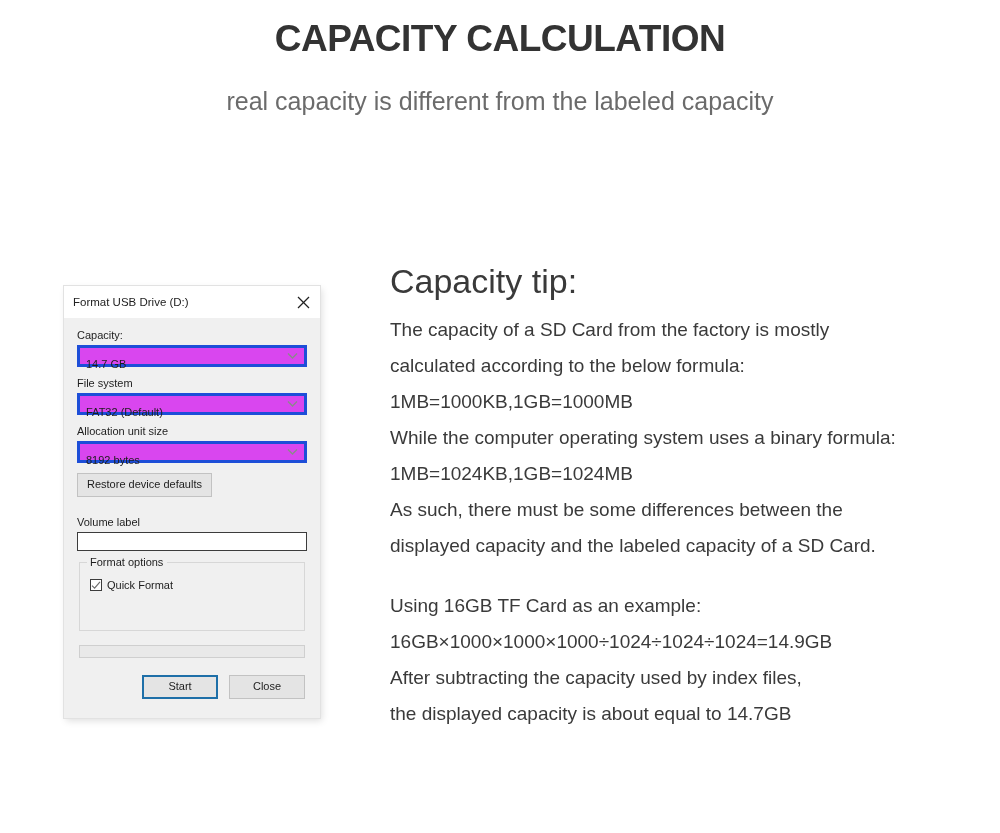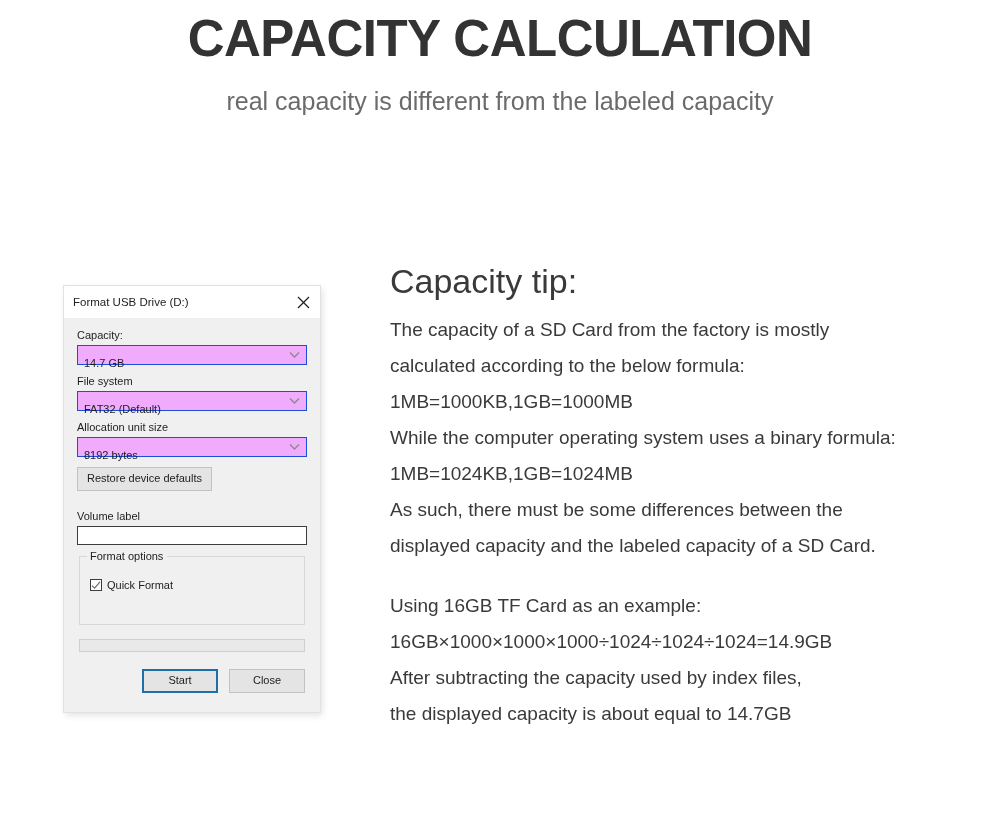--- a/index.html
+++ b/index.html
@@ -20,21 +20,21 @@
   
   .header {
     position: absolute;
     top: 0;
     left: 0;
     width: 1000px;
     text-align: center;
   }
   .page-title {
     margin: 8px 0 0 0;
-    font-size: 51px;
+    font-size: 37px;
     line-height: 62px;
     font-weight: bold;
     letter-spacing: -0.5px;
     color: #333333;
     font-family: "Liberation Sans", sans-serif;
   }
   .subtitle-block {
     margin-top: 12px;
   }
   .subtitle-line {
@@ -82,22 +82,22 @@
   }
   .field-label {
     font-size: 11px;
     color: #1d1d1d;
     margin: 0 0 3px 0;
     line-height: 14px;
   }
   .combo {
     position: relative;
     height: 20px;
-    background: #f0abfc;
-    border: 1px solid #1d4ed8;
+    background: #d946ef;
+    border: 3px solid #1d4ed8;
     box-sizing: border-box;
     display: flex;
     align-items: center;
     padding: 16px 22px 0 6px;
     font-size: 11px;
     color: #1d1d1d;
     margin-bottom: 9px;
     cursor: pointer;
   }
   .combo .chev {
@@ -155,21 +155,21 @@
     background: #f0f0f0;
     padding: 0 4px 0 3px;
     font-size: 11px;
     color: #1d1d1d;
     line-height: 13px;
   }
   .checkbox-row {
     display: flex;
     align-items: center;
     gap: 5px;
-    margin-top: 12px;
+    margin-top: 6px;
   }
   .checkbox {
     width: 12px;
     height: 12px;
     background: #ffffff;
     border: 1px solid #3c3c3c;
     box-sizing: border-box;
     display: flex;
     align-items: center;
     justify-content: center;

